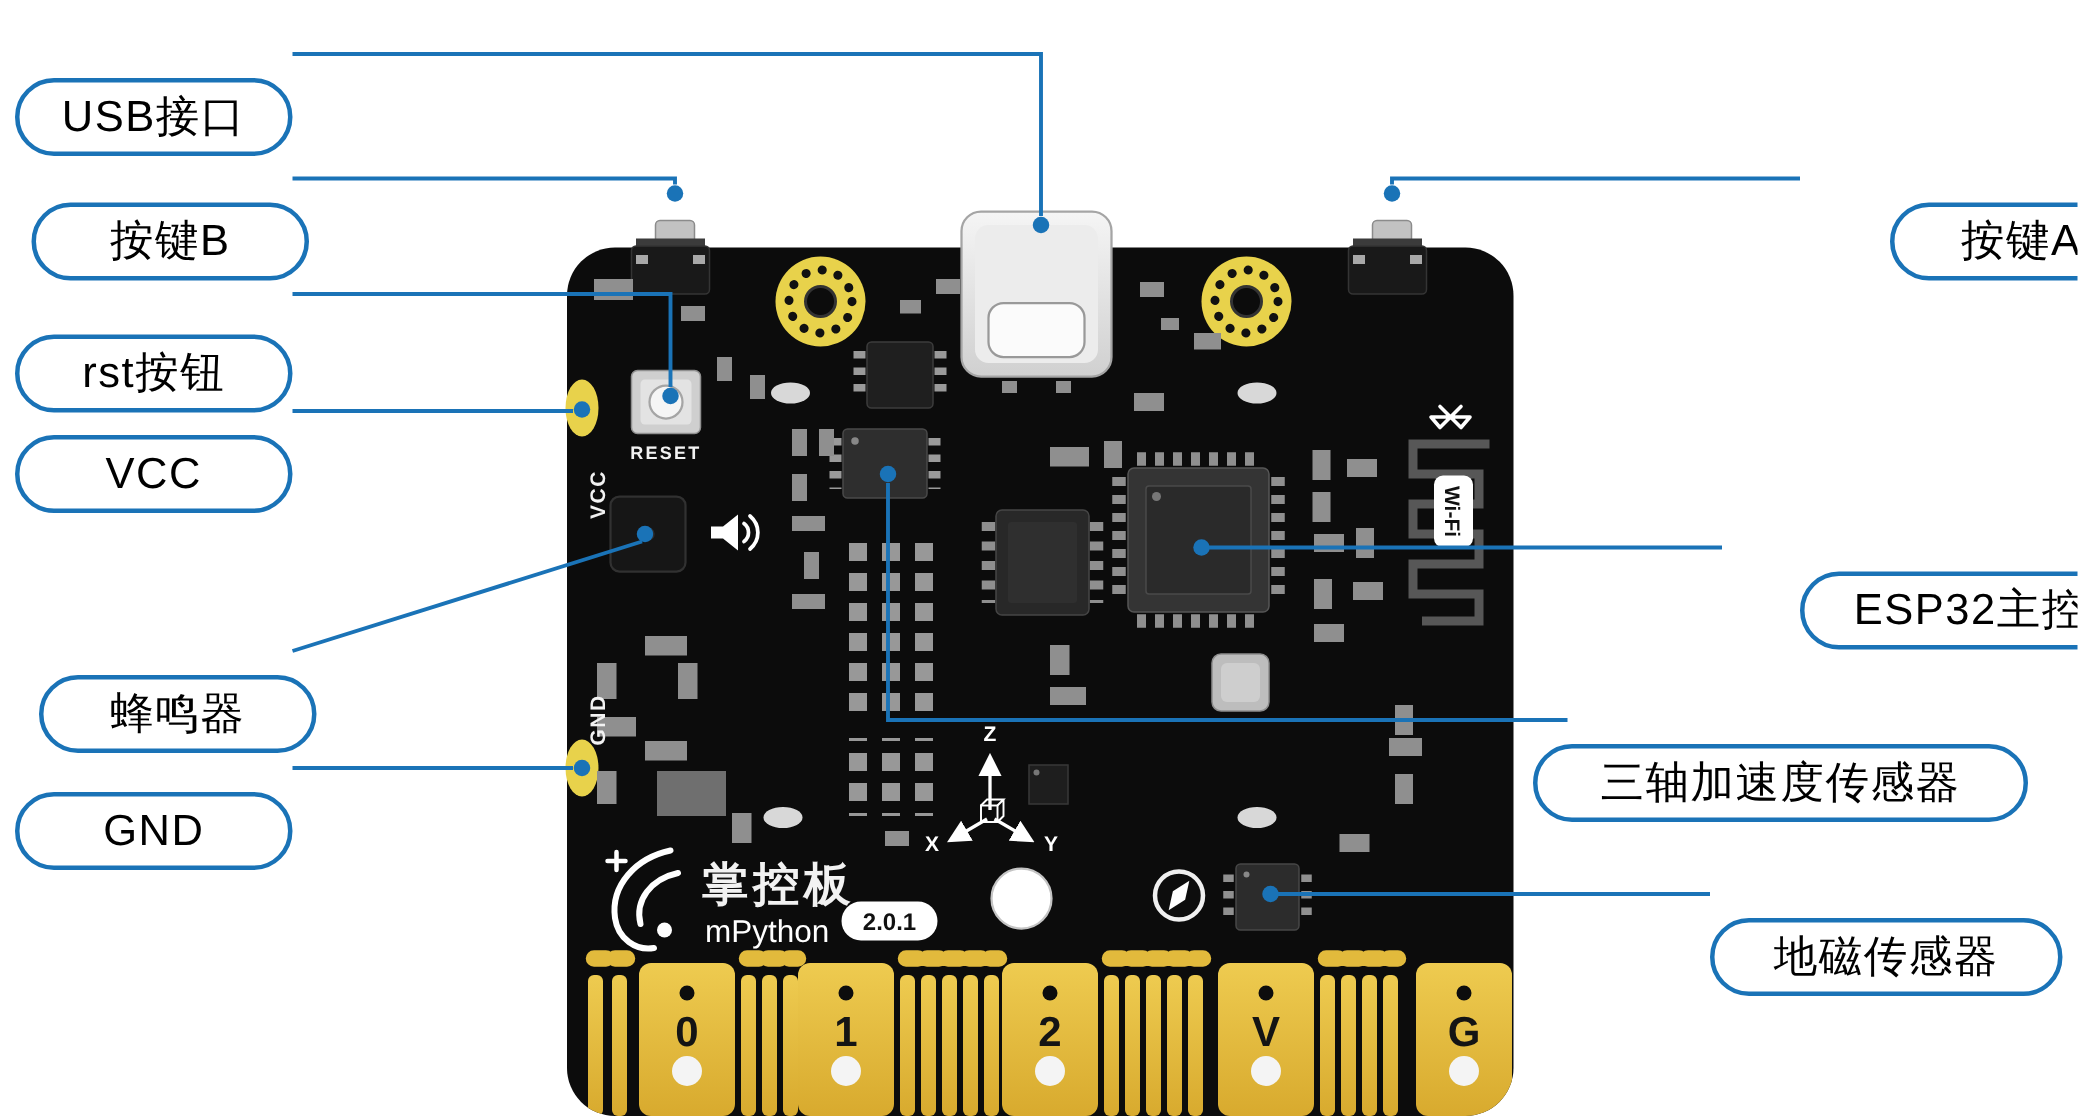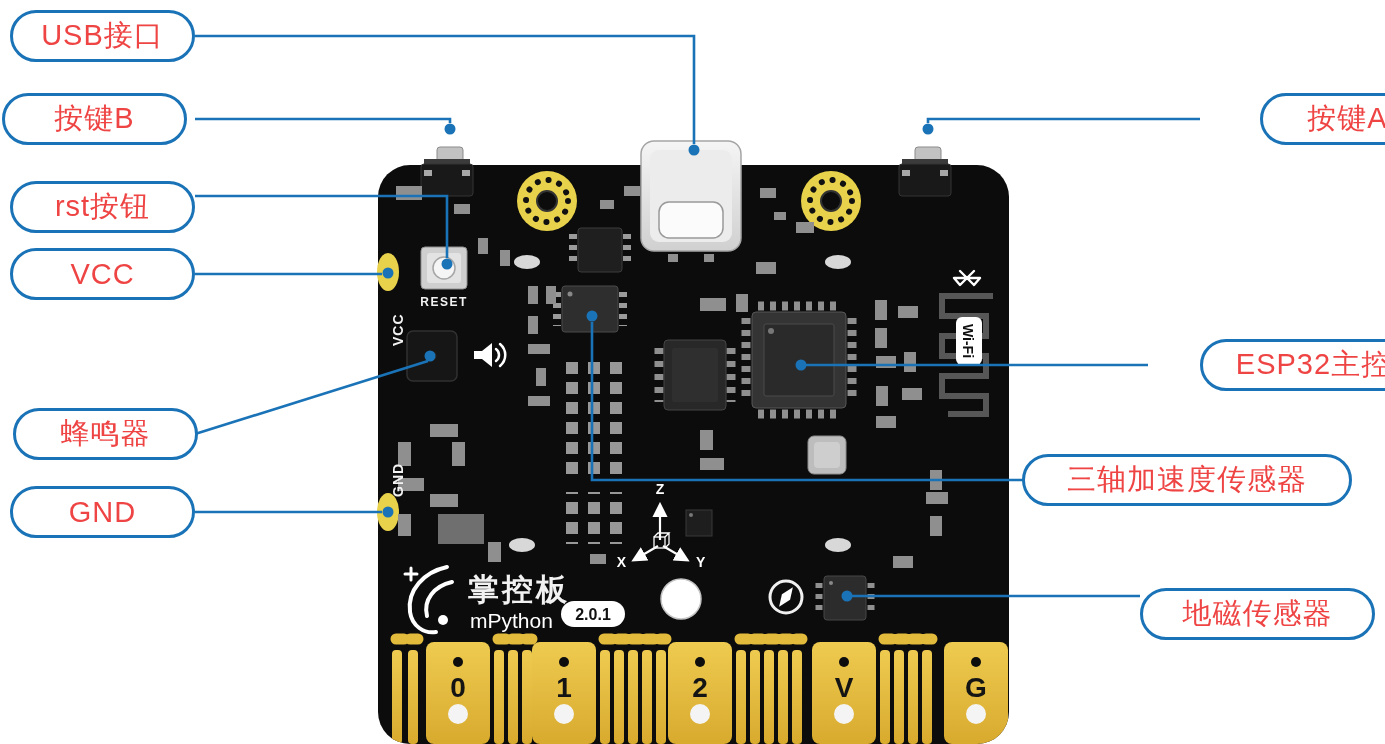--- a/index.html
+++ b/index.html
@@ -4,21 +4,21 @@
 <style>
   html,body{margin:0;padding:0;}
   body{
     width:1385px;height:744px;position:relative;background:#ffffff;
     font-family:"Liberation Sans","DejaVu Sans",sans-serif;overflow:hidden;
   }
   #scene-svg{position:absolute;left:0;top:0;z-index:1;}
   .pill{
     position:absolute;height:52px;background:#fff;border:3px solid #1a73b7;
     border-radius:26px;display:flex;align-items:center;justify-content:center;
-    font-size:29px;color:#ef4444;box-sizing:border-box;z-index:3;letter-spacing:1px;
+    font-size:29px;color:#000000;box-sizing:border-box;z-index:3;letter-spacing:1px;margin-top:42px;
   }
   svg text{font-family:"Liberation Sans","DejaVu Sans",sans-serif;}
   .silk{fill:#f2f2f2;font-weight:bold;}
   .axis-lbl{fill:#ffffff;font-weight:bold;font-size:14px;}
   .pinlbl{fill:#141414;font-weight:bold;font-size:28px;text-anchor:middle;}
 </style>
 </head>
 <body>
 
 <svg id="scene-svg" width="1385" height="744" viewBox="0 0 1385 744">
@@ -313,22 +313,22 @@
     <circle cx="430" cy="356" r="5.5" fill="#1a73b7" stroke="none"></circle>
     <circle cx="388" cy="512" r="5.5" fill="#1a73b7" stroke="none"></circle>
     <circle cx="928" cy="129" r="5.5" fill="#1a73b7" stroke="none"></circle>
     <circle cx="801" cy="365" r="5.5" fill="#1a73b7" stroke="none"></circle>
     <circle cx="592" cy="316" r="5.5" fill="#1a73b7" stroke="none"></circle>
     <circle cx="847" cy="596" r="5.5" fill="#1a73b7" stroke="none"></circle>
   </g>
 </svg>
 
 <div class="pill" style="left:10px;top:10px;width:185px">USB接口</div>
-<div class="pill" style="left:2px;top:93px;width:185px">按键B</div>
+<div class="pill" style="left:21px;top:93px;width:185px">按键B</div>
 <div class="pill" style="left:10px;top:181px;width:185px">rst按钮</div>
 <div class="pill" style="left:10px;top:248px;width:185px">VCC</div>
-<div class="pill" style="left:13px;top:408px;width:185px">蜂鸣器</div>
+<div class="pill" style="left:26px;top:408px;width:185px">蜂鸣器</div>
 <div class="pill" style="left:10px;top:486px;width:185px">GND</div>
 
 <div class="pill" style="left:1260px;top:93px;width:175px">按键A</div>
 <div class="pill" style="left:1200px;top:339px;width:227px">ESP32主控</div>
 <div class="pill" style="left:1022px;top:454px;width:330px">三轴加速度传感器</div>
-<div class="pill" style="left:1140px;top:588px;width:235px">地磁传感器</div>
+<div class="pill" style="left:1140px;top:570px;width:235px">地磁传感器</div>
 
 </body></html>

